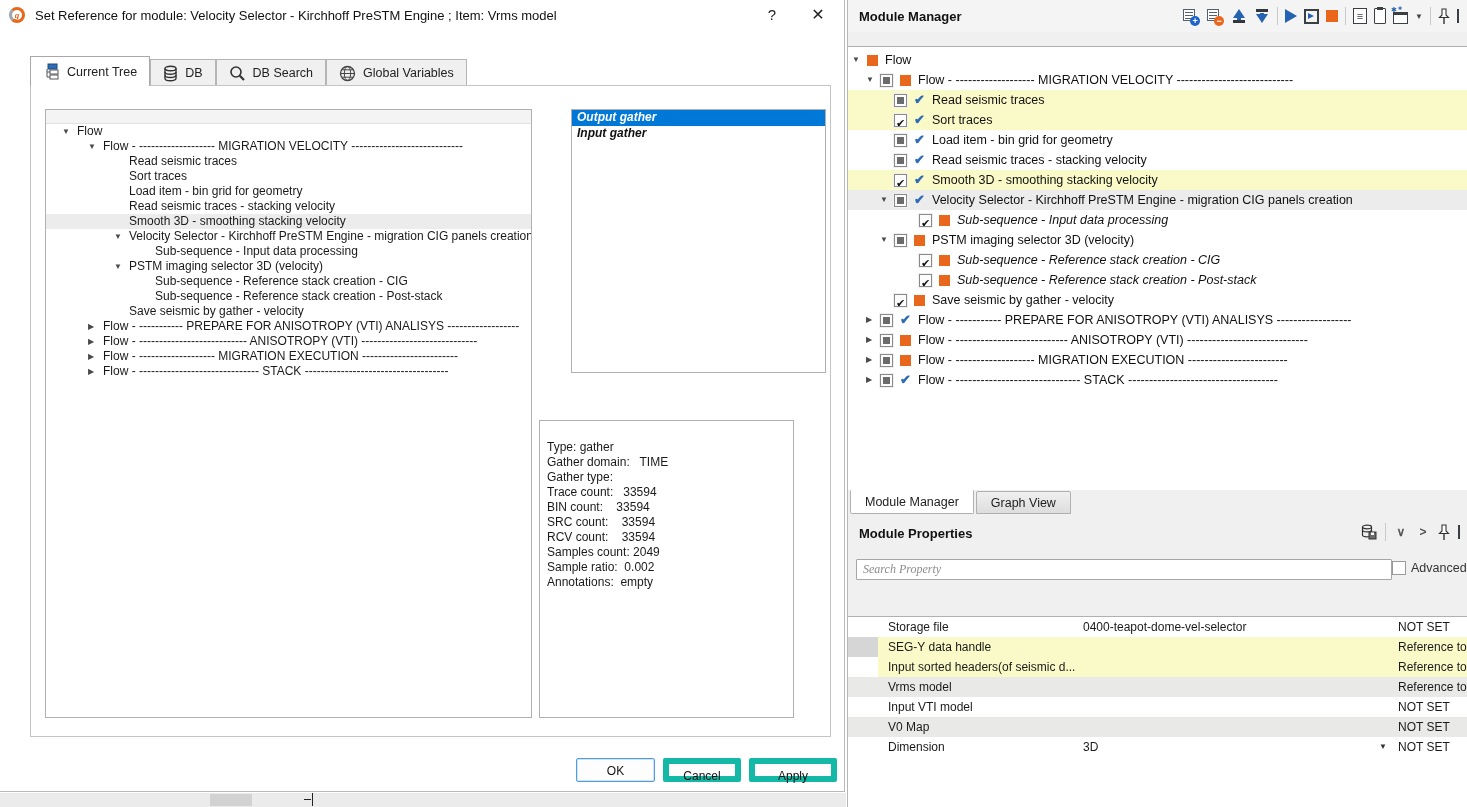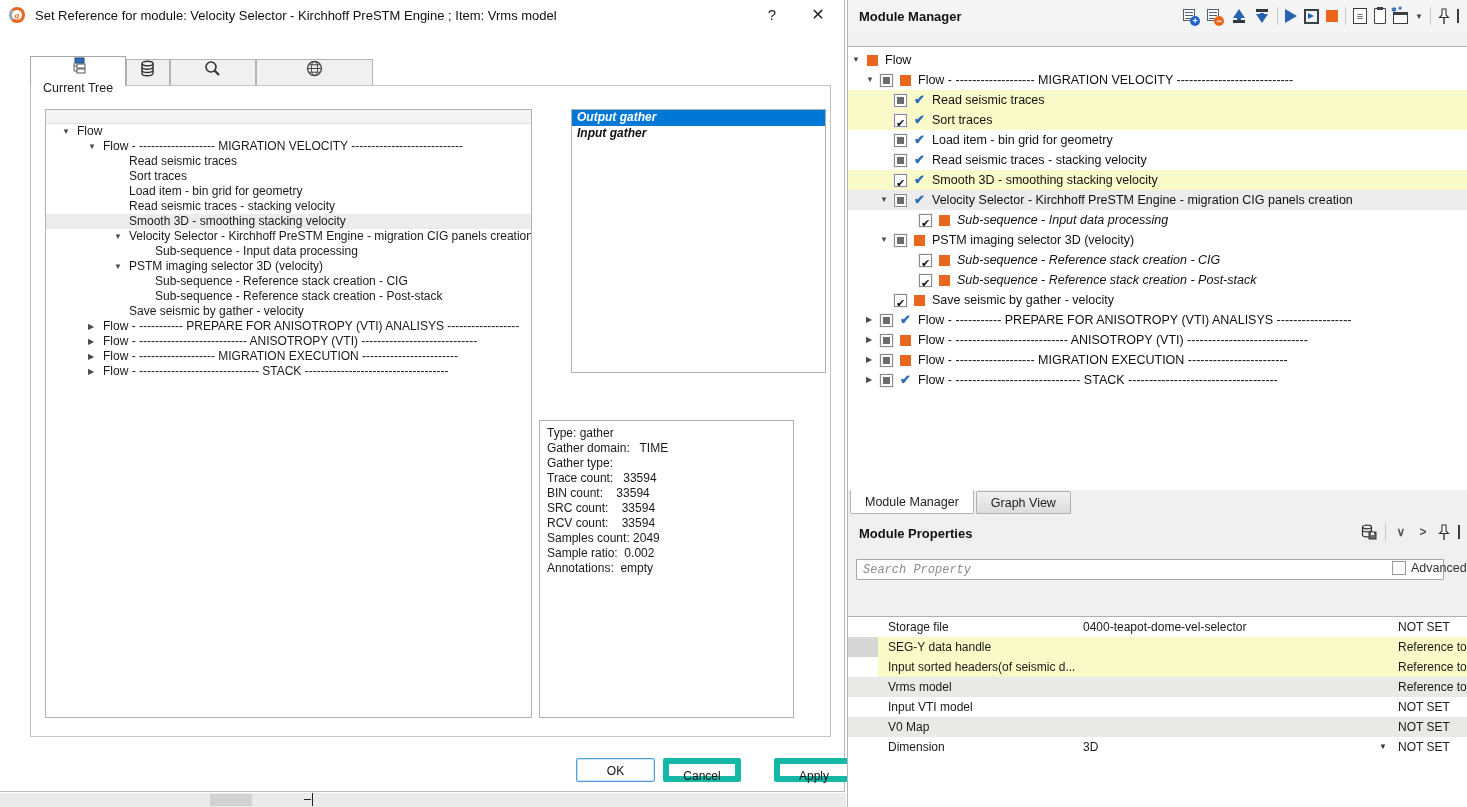--- a/index.html
+++ b/index.html
@@ -19,44 +19,44 @@
     display:flex; align-items:center; justify-content:center;
     font:italic bold 9px "Liberation Serif", serif; color:#e8671d; }
   .title-text { margin-left:10px; font-size:13px; color:#111; }
   .tb-btn { position:absolute; top:4px; width:30px; height:22px; text-align:center;
     font-size:15px; color:#222; line-height:22px; }
   .help-btn { left:757px; }
   .close-btn { left:803px; font-size:16px; }
   .dlg-tabs { position:absolute; left:30px; top:56px; display:flex; align-items:flex-end; }
   .dtab { height:27px; display:flex; align-items:center; gap:7px; padding:0 12px;
     background:#f0f0f0; border:1px solid #b5b5b5; border-bottom:none;
-    font-size:12.5px; color:#222; position:relative;flex-direction:column; }
+    font-size:12.5px; color:#222; position:relative; }
   .dtab.active { height:30px; background:#fff; z-index:3; border-color:#a8a8a8; }
   .tabframe { position:absolute; left:30px; top:85px; width:801px; height:652px;
     background:#fff; border:1px solid #c4c4c4; }
   .dlg-tree-panel { position:absolute; left:14px; top:23px; width:487px; height:609px;
     border:1px solid #b0b0b0; background:#fff; overflow:hidden; }
   .dlg-tree-header { height:14px; background:#f4f4f4; border-bottom:1px solid #e2e2e2; }
   .trow { height:15px; line-height:15px; white-space:nowrap; font-size:12px; display:flex; }
   .trow.sel { background:#ececec; }
   .t-arr { display:inline-block; width:15px; font-size:8px; color:#4a4a4a; text-align:left; flex:none; }
   .gather-panel { position:absolute; left:540px; top:23px; width:255px; height:264px;
     border:1px solid #b0b0b0; background:#fff; overflow:hidden; }
   .gitem { height:16px; line-height:16px; padding:0 5px;
     font:italic bold 12px "Liberation Sans", sans-serif; color:#111; }
   .gitem.sel { background:#0078d7; color:#fff; }
   .info-panel { position:absolute; left:508px; top:334px; width:255px; height:298px;
-    border:1px solid #b0b0b0; background:#fff; padding:5px 7px; overflow:hidden; }
+    border:1px solid #b0b0b0; background:#fff; padding:19px 7px; overflow:hidden; }
   .info-line { white-space:pre; font-size:12px; line-height:15px; }
   .dlg-buttons { position:absolute; left:0; top:758px; width:831px; }
   .dbtn { position:absolute; height:24px; background:#fdfdfd; border:6px solid #14b8a6;
     border-radius:2px; font-size:12px; color:#111; text-align:center; line-height:22px; }
   .dbtn.ok { left:576px; width:79px; border:1px solid #4f9ee0; box-shadow:inset 0 0 0 1px #cfe5f7; }
   .dbtn.cancel { left:663px; width:78px; }
-  .dbtn.apply { left:774px; width:80px; }
+  .dbtn.apply { left:749px; width:88px; }
   
   .bg-strip { position:absolute; left:0; top:793px; width:846px; height:14px; background:#ebebeb; }
   .bg-strip .block { position:absolute; left:210px; top:1px; width:42px; height:12px; background:#d2d2d2; }
   .bg-strip .cursor { position:absolute; left:312px; top:0; width:1px; height:13px; background:#222; }
   .bg-strip .tick { position:absolute; left:304px; top:6px; width:7px; height:1px; background:#222; }
 
   
   .right-panel { position:absolute; left:847px; top:0; width:620px; height:807px;
     background:#f0f0f0; border-left:1px solid #b5b5b5; }
   .mm-header { position:absolute; left:0; top:0; width:100%; height:32px;
@@ -127,23 +127,23 @@
 
   .mm-tabs { position:absolute; left:0; top:490px; height:26px; display:flex; align-items:flex-start; padding-left:2px; }
   .mtab { height:24px; padding:0 14px; font-size:12.5px; line-height:23px; color:#222;
     border:1px solid #b0b0b0; background:#e4e4e4; border-radius:0 0 2px 2px; margin-right:2px; }
   .mtab.active { background:#fff; border-top-color:#fff; }
   .mtab.inactive { background:linear-gradient(#f0f0f0,#ddd); border-radius:2px 2px 0 0; margin-top:1px; height:23px; }
 
   .props { position:absolute; left:0; top:517px; width:620px; height:290px; background:#f0f0f0; }
   .props-title { position:absolute; left:11px; top:9px; font-weight:bold; font-size:13px; color:#111; }
   .props-toolbar { position:absolute; right:2px; top:6px; display:flex; align-items:center; gap:8px; }
-  .search-input { position:absolute; left:8px; top:42px; width:588px; height:21px;
+  .search-input { position:absolute; left:8px; top:42px; width:536px; height:21px;
     border:1px solid #a6a6a6; border-radius:1px; padding:0 6px; font-size:12px;
-    font-family:Liberation Mono, monospace; color:#222; background:#fff; }
+    font-family:Liberation Serif, serif; color:#222; background:#fff; }
   .search-input::placeholder { font-style:italic; color:#8c8c8c; }
   .adv { position:absolute; left:544px; top:44px; display:flex; align-items:center; gap:5px; }
   .adv-chk { width:14px; height:14px; border:1px solid #9a9a9a; background:#fff; }
   .adv-label { font-size:12.5px; color:#333; }
   .ptabs { position:absolute; left:8px; top:74px; width:612px; height:25px; display:flex; }
   .ptab { flex:1; height:25px; text-align:center; line-height:25px; font-size:12.5px;
     background:linear-gradient(#f4f4f4,#dcdcdc); border:1px solid #b8b8b8; border-left:none; color:#222; }
   .ptab:first-child { border-left:1px solid #b8b8b8; }
   .ptab.active { background:#fbfbfb; border-bottom:1px solid #fbfbfb; font-weight:normal; }
   .ptab.disabled { color:#9a9a9a; }

